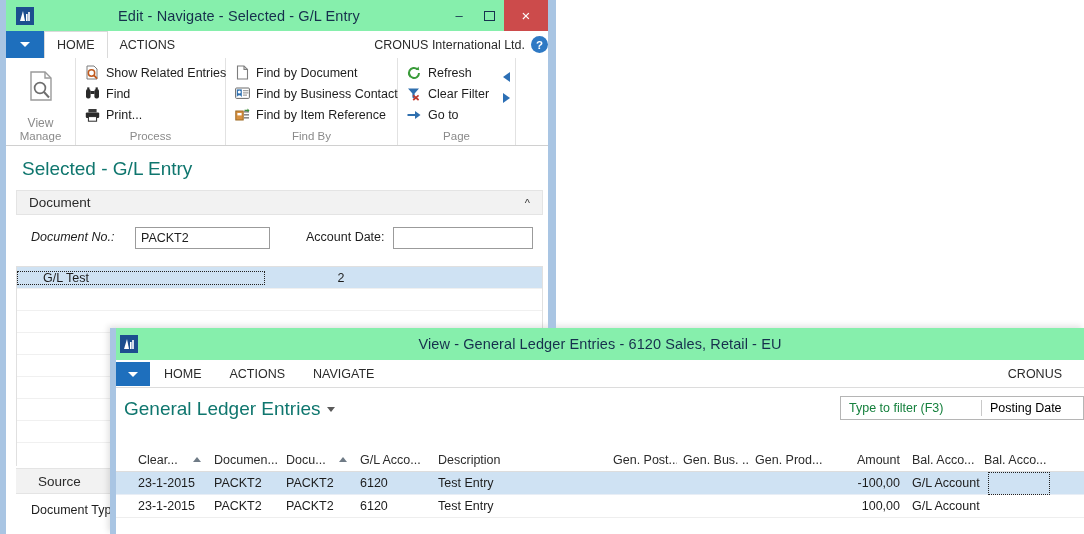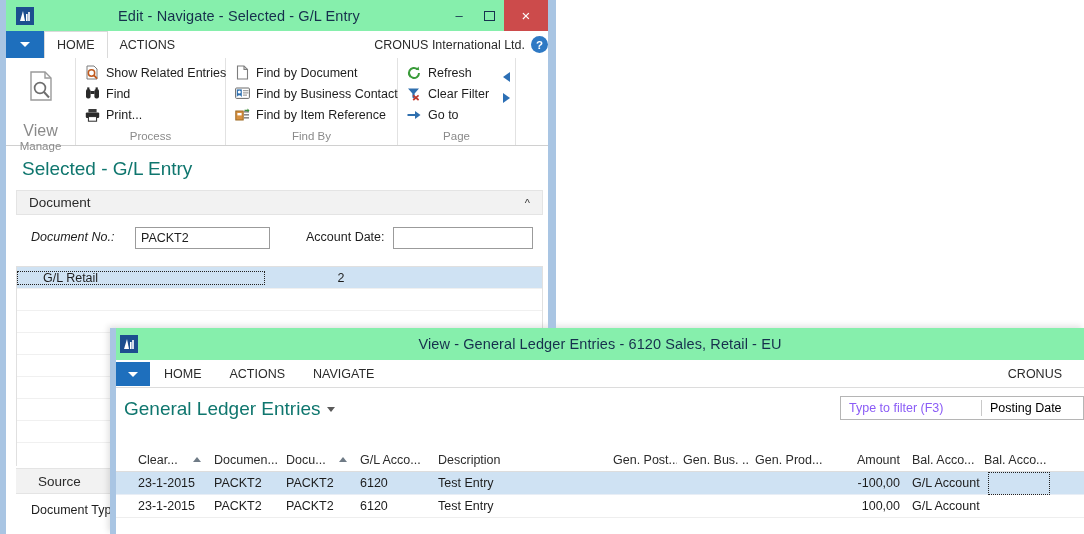--- a/index.html
+++ b/index.html
@@ -80,21 +80,21 @@
     display: flex; box-sizing: border-box;
   }
   .rgroup { display: flex; flex-direction: column; justify-content: space-between;
             border-right: 1px solid #e2e2e2; box-sizing: border-box; padding: 4px 0 0 0; }
   .rgroup:last-child { border-right: none; }
   .rgroup-label { text-align: center; font-size: 11.5px; color: #8a8a8a; padding-bottom: 3px; }
   .rgroup-items { display: flex; flex-direction: column; padding: 0 8px; }
   .ritem { display: flex; align-items: center; gap: 6px; height: 21px; font-size: 12.5px; color: #1d1d1d; white-space: nowrap; }
   .ritem .ic { width: 16px; height: 16px; flex: 0 0 auto; display: flex; align-items: center; justify-content: center; }
   .bigbtn { display: flex; flex-direction: column; align-items: center; justify-content: center; width: 62px; padding-top: 2px; }
-  .bigbtn .lbl { font-size: 16px; color: #8a8a8a; margin-top: 16px; }
+  .bigbtn .lbl { font-size: 12px; color: #8a8a8a; margin-top: 10px; }
   .navarrows { display: flex; flex-direction: column; justify-content: flex-start; padding: 4px 10px 0 6px; }
   .navarrow { height: 21px; display: flex; align-items: center; }
   .tri-l { width: 0; height: 0; border-top: 5px solid transparent; border-bottom: 5px solid transparent; border-right: 7px solid #2c6fb5; }
   .tri-r { width: 0; height: 0; border-top: 5px solid transparent; border-bottom: 5px solid transparent; border-left: 7px solid #2c6fb5; }
 
   
   .page-title { font-size: 19px; color: #0f766e; font-weight: normal; }
   .fastgroup-head {
     background: #f2f2f2; border: 1px solid #e4e4e4;
     display: flex; align-items: center; justify-content: space-between;
@@ -117,21 +117,21 @@
   .cell { box-sizing: border-box; padding: 0 6px; white-space: nowrap; overflow: hidden; }
   .focusbox { outline: 1px dotted #222; outline-offset: -1px; }
 
   .srcbar { background: #f2f2f2; border-top: 1px solid #e4e4e4; border-bottom: 1px solid #e4e4e4;
             display: flex; align-items: center; padding-left: 22px; box-sizing: border-box;
             font-size: 13.5px; color: #2b2b2b; }
 
   .filterbox { border: 1px solid #b5b5b5; background: #ffffff; box-sizing: border-box;
                display: flex; align-items: stretch; }
   .filterbox .fseg { display: flex; align-items: center; padding: 0 8px; font-size: 12.5px; }
-  .filterbox .fseg.ph { color: #8b5cf6; }
+  .filterbox .fseg.ph { color: #15803d; }
   .filterbox .fsep { width: 1px; background: #c9c9c9; margin: 3px 0; }
 
   .sort-tri { width: 0; height: 0; border-left: 4px solid transparent; border-right: 4px solid transparent;
               border-bottom: 5px solid #6f7b86; }
   .title-caret { width: 0; height: 0; border-left: 4px solid transparent; border-right: 4px solid transparent;
                  border-top: 5px solid #5a5a5a; display: inline-block; margin-left: 7px; vertical-align: middle; }
   .vsplit { position: absolute; background: #a9c5e3; }
 </style>
 </head>
 <body>
@@ -327,21 +327,21 @@
 
     <div style="position:absolute; left:31px; top:227px; width:500px; height:22px;">
       <span class="fld-label" style="position:absolute;left:0;top:3px;font-style:italic;">Document No.:</span>
       <div class="fld-input" style="position:absolute; left:104px; top:0; width:135px; height:22px;">PACKT2</div>
       <span class="fld-label" style="position:absolute;left:275px;top:3px;">Account Date:</span>
       <div class="fld-input" style="position:absolute; left:362px; top:0; width:140px; height:22px;"></div>
     </div>
 
     <div class="grid" style="left:16px; top:266px; width:527px; height:200px; border:1px solid #e0e0e0; border-bottom:none; background:#ffffff;">
       <div class="grid-row sel" style="height:22px;">
-        <div class="cell focusbox" style="width:248px; padding-left:26px;">G/L Retail</div>
+        <div class="cell focusbox" style="width:248px; padding-left:26px;">G/L Test</div>
         <div class="cell" style="width:152px; text-align:center;">2</div>
       </div>
       <div class="grid-row" style="height:22px;">
           <div class="cell" style="width:248px;"></div>
         </div>
       <div class="grid-row" style="height:22px;">
           <div class="cell" style="width:248px;"></div>
         </div>
       <div class="grid-row" style="height:22px;">
           <div class="cell" style="width:248px;"></div>

